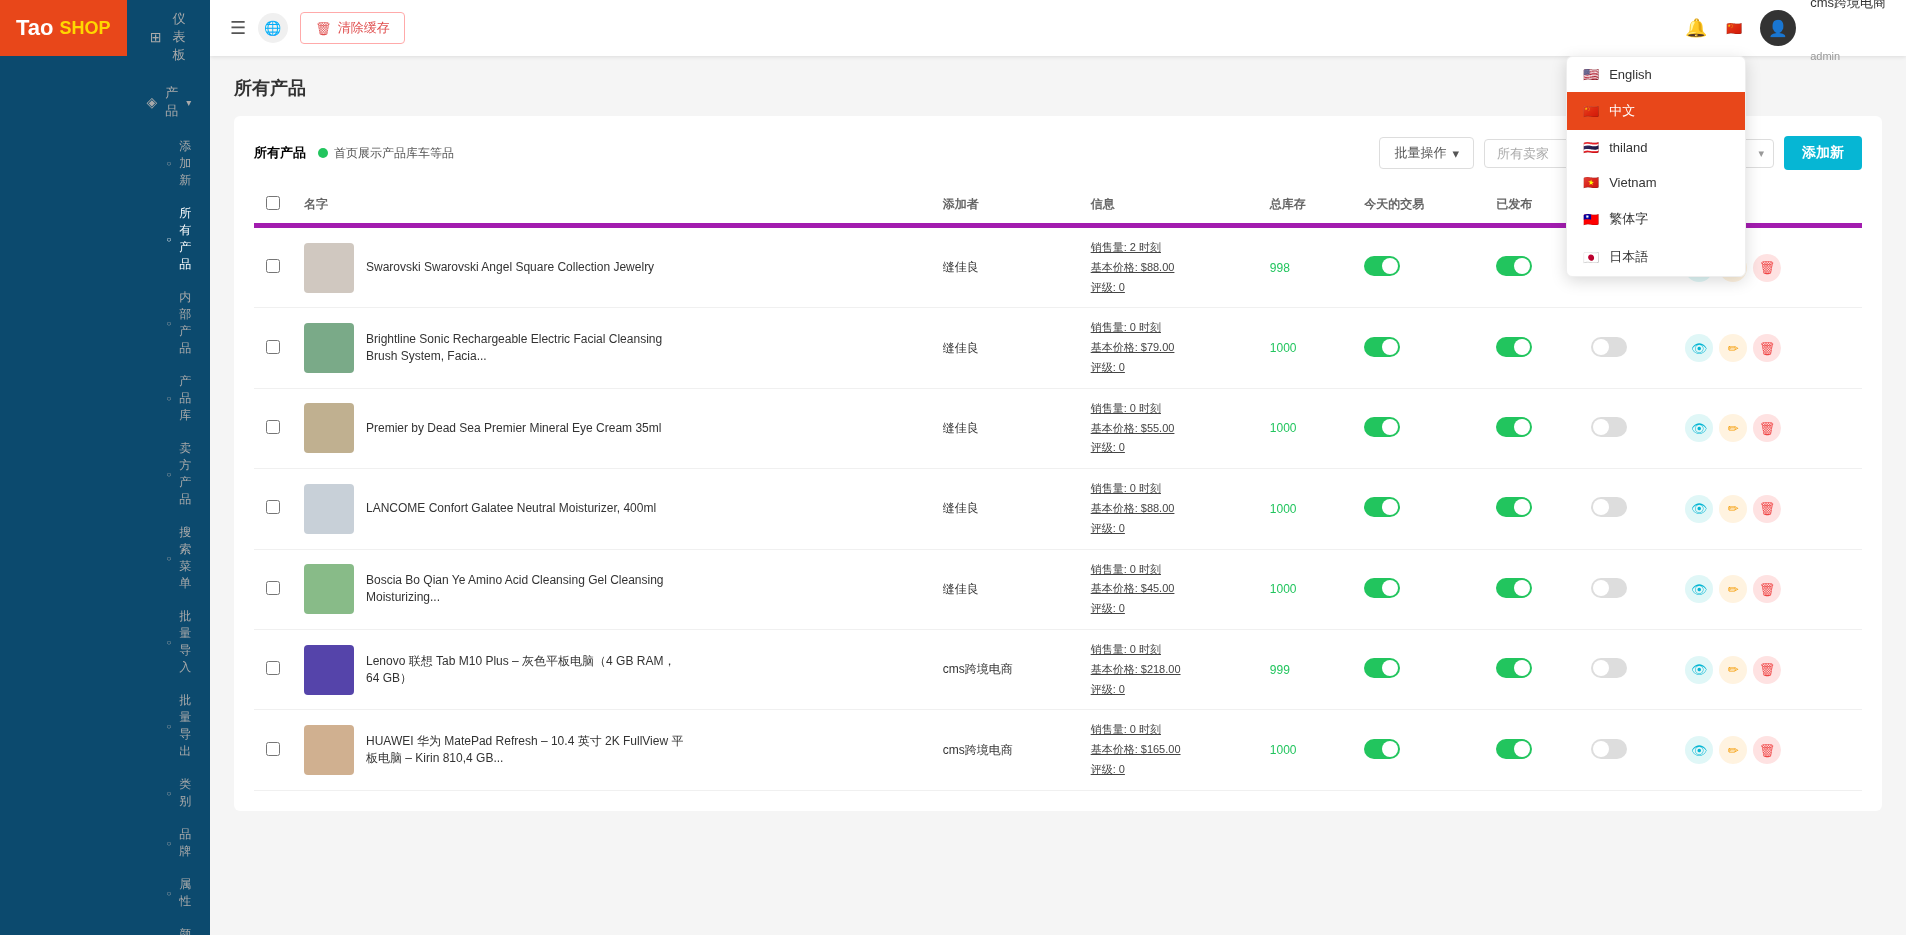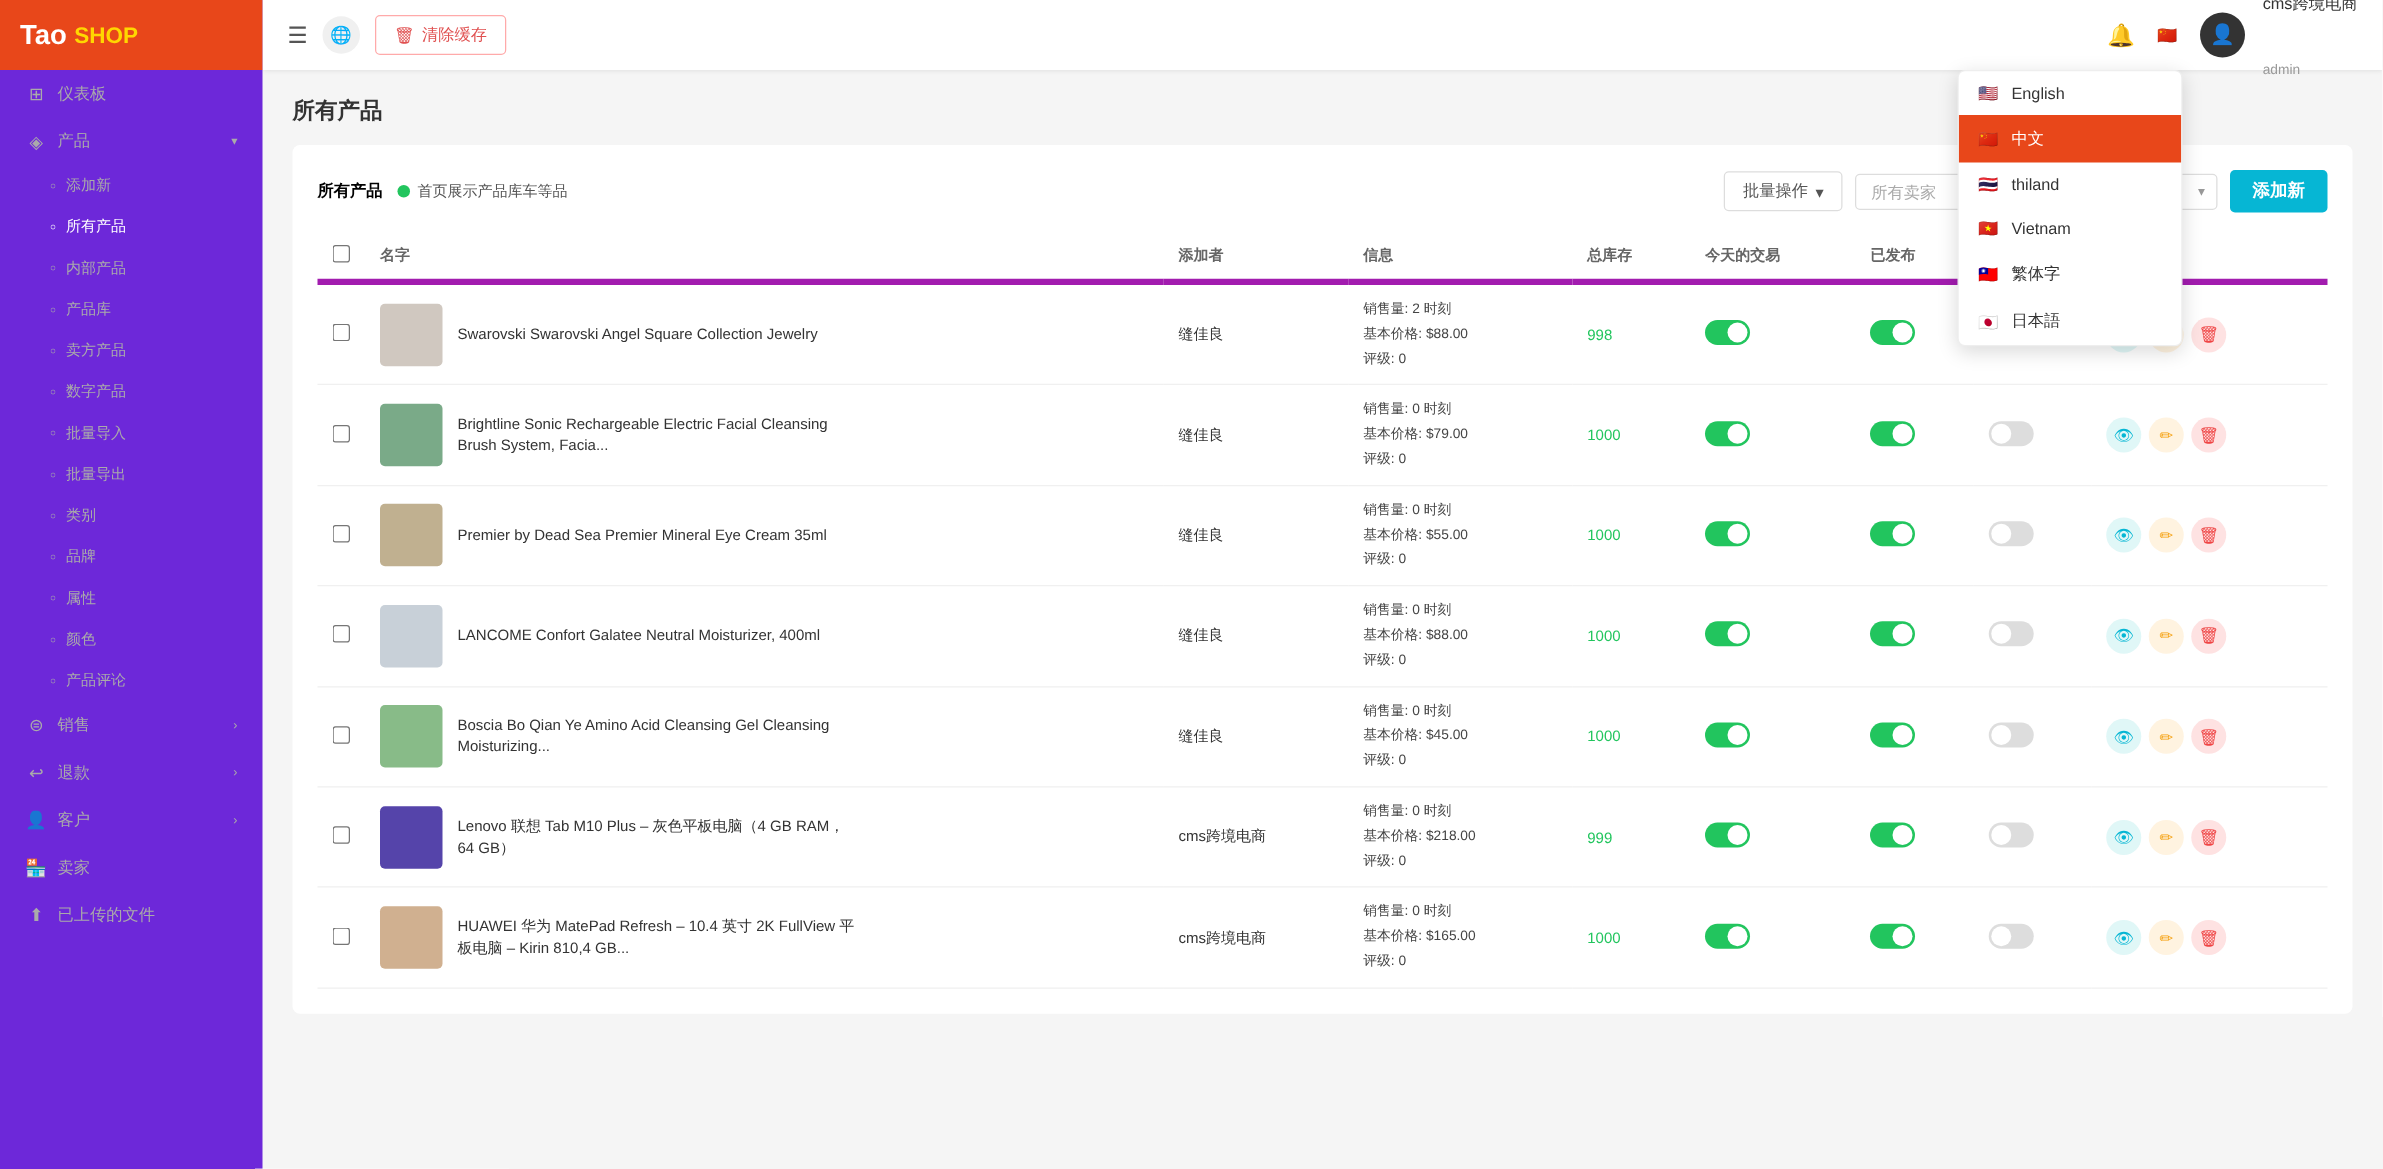--- a/index.html
+++ b/index.html
@@ -1,19 +1,19 @@
 <!DOCTYPE html>
 <html><head>
   <meta charset="utf-8">
   <style>
     * { box-sizing: border-box; margin: 0; padding: 0; }
     body { font-family: 'Microsoft YaHei', Arial, sans-serif; background: #f5f5f5; display: flex; height: 935px; overflow: hidden; font-size: 13px; }
 
     
-    .sidebar { width: 210px; background: #6d28d9; color: #ccc; height: 100%; display: flex; flex-direction: column; flex-shrink: 0; }
+    .sidebar { width: 210px; background: #0c4a6e; color: #ccc; height: 100%; display: flex; flex-direction: row; flex-shrink: 0; }
     .sidebar-logo { background: #e8471a; padding: 12px 16px; display: flex; align-items: center; gap: 6px; height: 56px; }
     .logo-tao { color: white; font-size: 22px; font-weight: bold; }
     .logo-shop { color: #ffd700; font-size: 18px; font-weight: bold; }
     .sidebar-search { padding: 10px 12px; }
     .sidebar-search input { width: 100%; background: #2a2a4a; border: none; border-radius: 4px; padding: 6px 10px; color: #aaa; font-size: 12px; }
     .sidebar-nav { flex: 1; overflow-y: auto; padding-bottom: 16px; }
     .nav-item { display: flex; align-items: center; padding: 10px 20px; cursor: pointer; color: #aaa; font-size: 13px; gap: 8px; }
     .nav-item .nav-icon { font-size: 14px; width: 18px; text-align: center; }
     .nav-item .nav-label { flex: 1; }
     .nav-item .nav-arrow { font-size: 10px; }
@@ -47,21 +47,21 @@
     .select-wrapper { position: relative; display: inline-block; }
     .select-wrapper::after { content: '▾'; position: absolute; right: 10px; top: 50%; transform: translateY(-50%); pointer-events: none; color: #999; font-size: 11px; }
 
     
     .products-table { width: 100%; border-collapse: collapse; }
     .products-table th { text-align: left; padding: 10px 12px; color: #666; font-weight: 600; font-size: 12px; border-bottom: 5px solid #a21caf; }
     .products-table td { padding: 10px 12px; border-bottom: 1px solid #f0f0f0; vertical-align: middle; font-size: 12px; color: #333; }
     .product-img { width: 50px; height: 50px; object-fit: cover; border-radius: 4px; background: #e8e8e8; display: flex; align-items: center; justify-content: center; color: #aaa; font-size: 10px; flex-shrink: 0; }
     .product-info { display: flex; align-items: center; gap: 12px; }
     .product-name { font-size: 12px; color: #333; line-height: 1.4; max-width: 320px; }
-    .info-cell { font-size: 11px; line-height: 1.8; color: #444; }
+    .info-cell { font-size: 11px; line-height: 1.8; color: #444; text-decoration: underline; }
     .toggle-on { width: 36px; height: 20px; background: #22c55e; border-radius: 10px; position: relative; cursor: pointer; display: inline-block; }
     .toggle-on::after { content: ''; position: absolute; width: 16px; height: 16px; background: white; border-radius: 50%; top: 2px; right: 2px; }
     .toggle-off { width: 36px; height: 20px; background: #ddd; border-radius: 10px; position: relative; cursor: pointer; display: inline-block; }
     .toggle-off::after { content: ''; position: absolute; width: 16px; height: 16px; background: white; border-radius: 50%; top: 2px; left: 2px; }
     .action-icons { display: flex; gap: 6px; align-items: center; }
     .action-icon { width: 28px; height: 28px; border-radius: 50%; display: flex; align-items: center; justify-content: center; font-size: 13px; cursor: pointer; }
     .action-view { background: #e0f7f7; color: #06b6d4; }
     .action-edit { background: #fff3e0; color: #f59e0b; }
     .action-delete { background: #fee2e2; color: #ef4444; }
     input[type=checkbox] { width: 14px; height: 14px; cursor: pointer; }
@@ -102,21 +102,21 @@
     <div class="nav-sub-item">
       <span>内部产品</span>
     </div>
     <div class="nav-sub-item">
       <span>产品库</span>
     </div>
     <div class="nav-sub-item">
       <span>卖方产品</span>
     </div>
     <div class="nav-sub-item">
-      <span>数字产品</span>
+      <span>搜索菜单</span>
     </div>
     <div class="nav-sub-item">
       <span>批量导入</span>
     </div>
     <div class="nav-sub-item">
       <span>批量导出</span>
     </div>
     <div class="nav-sub-item">
       <span>类别</span>
     </div>

